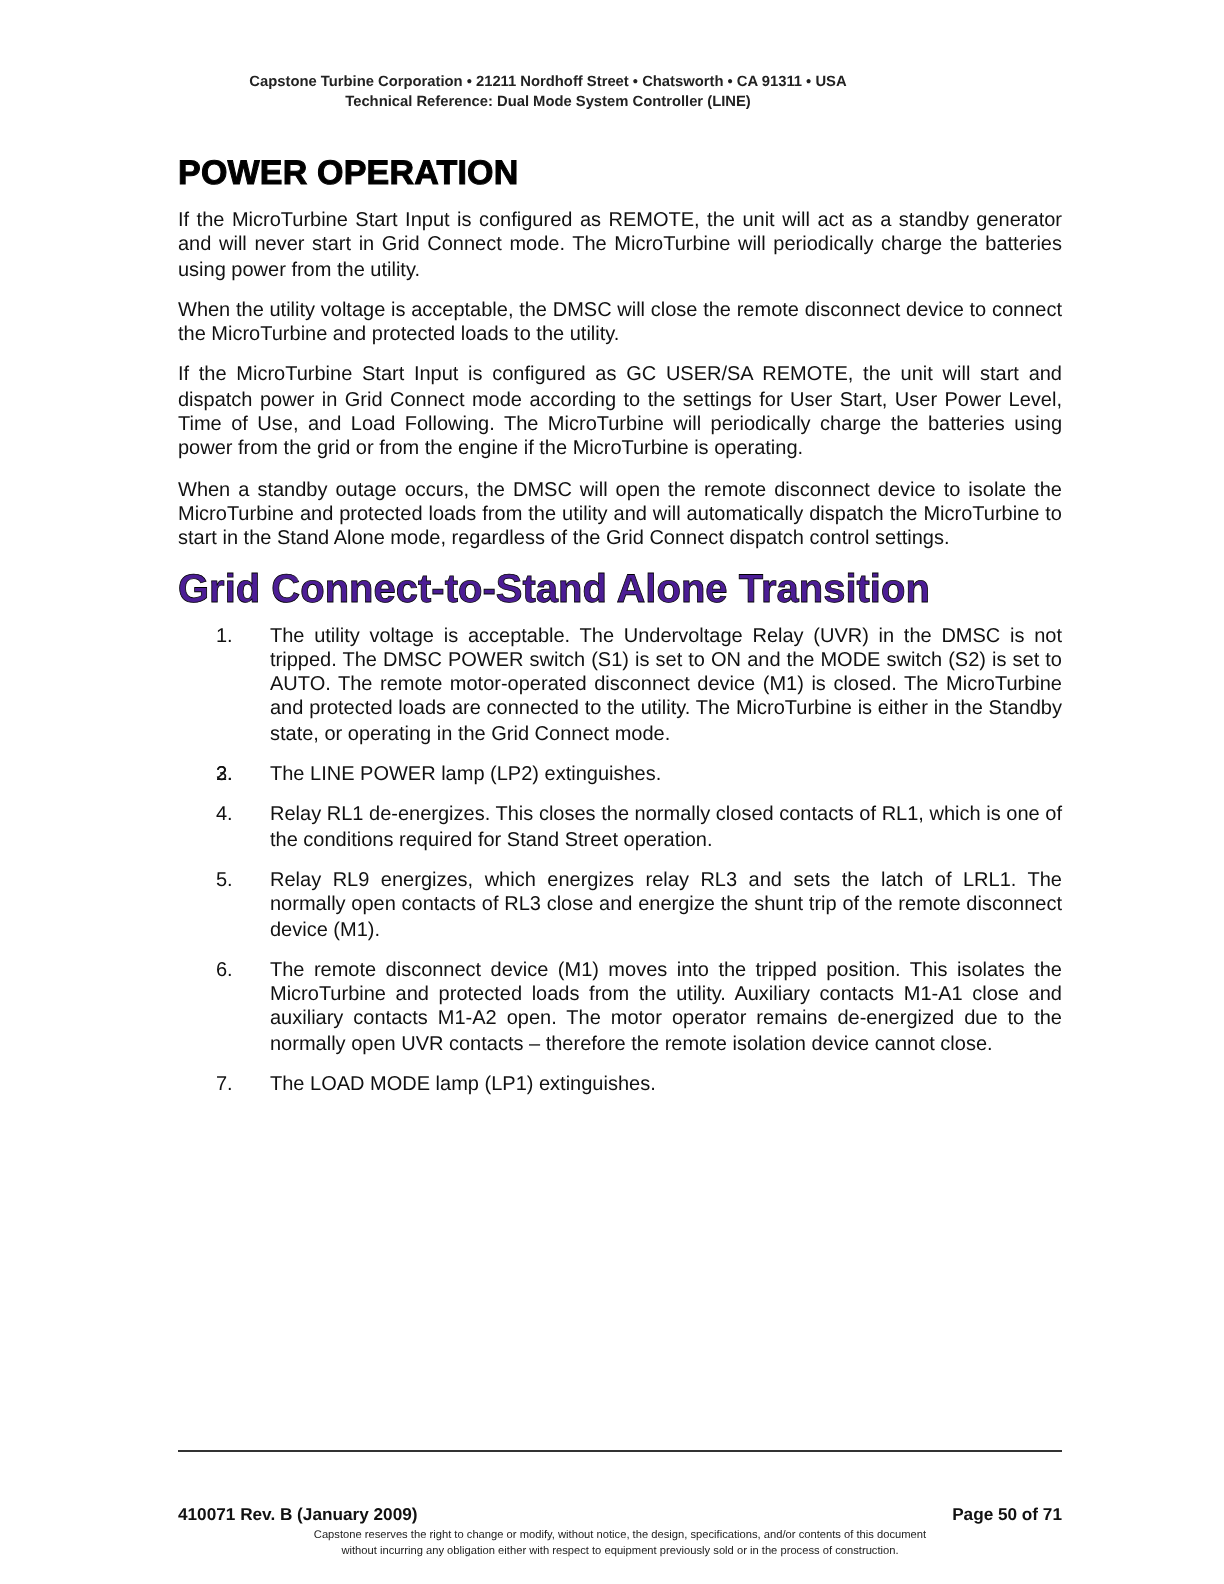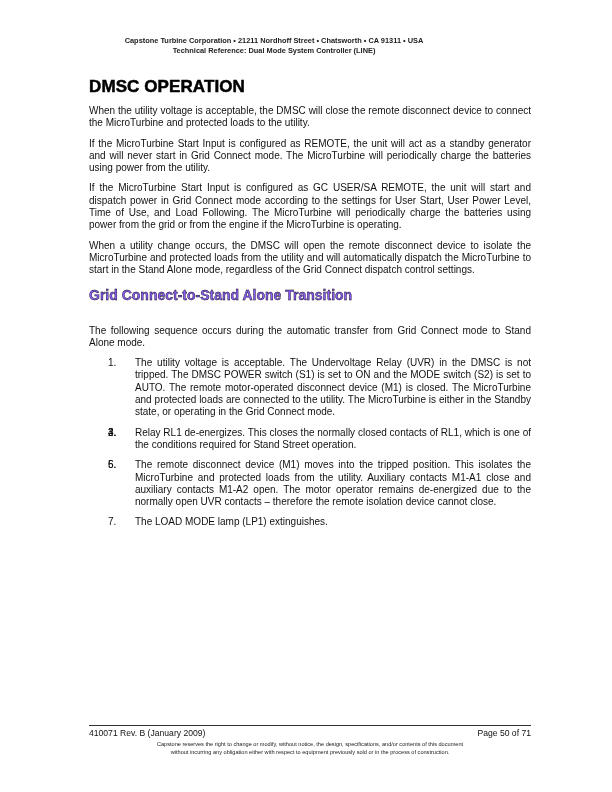--- a/index.html
+++ b/index.html
@@ -1,52 +1,51 @@
 <!DOCTYPE html>
 <html><head>
 <meta charset="utf-8">
 <style>
   html, body { margin: 0; padding: 0; background: #ffffff; }
   body { width: 612px; height: 792px; position: relative; overflow: hidden; font-family: "Liberation Sans", sans-serif; color: #111; }
   .page-header { position: absolute; top: 36px; left: 0; width: 548px; text-align: center; font-size: 7.4px; font-weight: bold; line-height: 10px; color: #222; }
   .content { position: absolute; left: 89px; top: 77px; width: 442px; }
   h1 { font-family: "Liberation Sans", sans-serif; font-weight: 900; font-size: 17px; margin: 0 0 8px 0; letter-spacing: 0.1px; -webkit-text-stroke: 0.5px #000; color: #000; line-height: 20px; }
-  h2 { font-family: "Liberation Sans", sans-serif; font-weight: 900; font-size: 14px; margin: 10px 0 21px 0; -webkit-text-stroke: 0.4px #000; color: #8b5cf6; line-height: 17px; }
+  h2 { font-family: "Liberation Sans", sans-serif; font-weight: 900; font-size: 20px; margin: 10px 0 9px 0; -webkit-text-stroke: 0.4px #000; color: #4c1d95; line-height: 17px; }
   p { margin: 0 0 8px 0; font-size: 10px; line-height: 12.3px; text-align: justify; color: #111; }
   ol { list-style: none; margin: 0; padding: 0; }
   li { position: relative; padding-left: 46px; font-size: 10px; line-height: 12.3px; text-align: justify; margin: 0 0 8px 0; color: #111; }
   li .num { position: absolute; left: 19px; top: 0; }
   .footer { position: absolute; left: 89px; top: 725px; width: 442px; border-top: 1px solid #333; }
-  .footer-row { display: flex; justify-content: space-between; font-size: 8.6px; font-weight: normal; line-height: 11px; padding-top: 2px; color: #111; }
+  .footer-row { display: flex; justify-content: space-between; font-size: 8.6px; font-weight: bold; line-height: 11px; padding-top: 2px; color: #111; margin-top: 24px; }
   .footer-note { text-align: center; font-size: 5.6px; line-height: 8px; color: #222; margin-top: 1px; }
 </style>
 </head>
 <body>
 
 <div class="page-header">
   <div>Capstone Turbine Corporation • 21211 Nordhoff Street • Chatsworth • CA 91311 • USA</div>
   <div>Technical Reference: Dual Mode System Controller (LINE)</div>
 </div>
 
 <div class="content">
-  <h1>DMSC OPERATION</h1>
+  <h1>POWER OPERATION</h1>
+  <p>If the MicroTurbine Start Input is configured as REMOTE, the unit will act as a standby generator and will never start in Grid Connect mode. The MicroTurbine will periodically charge the batteries using power from the utility.</p>
   <p>When the utility voltage is acceptable, the DMSC will close the remote disconnect device to connect the MicroTurbine and protected loads to the utility.</p>
-  <p>If the MicroTurbine Start Input is configured as REMOTE, the unit will act as a standby generator and will never start in Grid Connect mode. The MicroTurbine will periodically charge the batteries using power from the utility.</p>
   <p>If the MicroTurbine Start Input is configured as GC USER/SA REMOTE, the unit will start and dispatch power in Grid Connect mode according to the settings for User Start, User Power Level, Time of Use, and Load Following. The MicroTurbine will periodically charge the batteries using power from the grid or from the engine if the MicroTurbine is operating.</p>
-  <p>When a utility change occurs, the DMSC will open the remote disconnect device to isolate the MicroTurbine and protected loads from the utility and will automatically dispatch the MicroTurbine to start in the Stand Alone mode, regardless of the Grid Connect dispatch control settings.</p>
+  <p>When a standby outage occurs, the DMSC will open the remote disconnect device to isolate the MicroTurbine and protected loads from the utility and will automatically dispatch the MicroTurbine to start in the Stand Alone mode, regardless of the Grid Connect dispatch control settings.</p>
 
   <h2>Grid Connect-to-Stand Alone Transition</h2>
-  <p>The following sequence occurs during the automatic transfer from Grid Connect mode to Stand Alone mode.</p>
 
   <ol>
     <li><span class="num">1.</span><span>The utility voltage is acceptable. The Undervoltage Relay (UVR) in the DMSC is not tripped. The DMSC POWER switch (S1) is set to ON and the MODE switch (S2) is set to AUTO. The remote motor-operated disconnect device (M1) is closed. The MicroTurbine and protected loads are connected to the utility. The MicroTurbine is either in the Standby state, or operating in the Grid Connect mode.</span></li>
     <li><span class="num">2.</span></li>
-    <li><span class="num">3.</span></li>
+    <li><span class="num">3.</span><span>The LINE POWER lamp (LP2) extinguishes.</span></li>
     <li><span class="num">4.</span><span>Relay RL1 de-energizes. This closes the normally closed contacts of RL1, which is one of the conditions required for Stand Street operation.</span></li>
-    <li><span class="num">5.</span></li>
+    <li><span class="num">5.</span><span>Relay RL9 energizes, which energizes relay RL3 and sets the latch of LRL1. The normally open contacts of RL3 close and energize the shunt trip of the remote disconnect device (M1).</span></li>
     <li><span class="num">6.</span><span>The remote disconnect device (M1) moves into the tripped position. This isolates the MicroTurbine and protected loads from the utility.  Auxiliary contacts M1-A1 close and auxiliary contacts M1-A2 open. The motor operator remains de-energized due to the normally open UVR contacts – therefore the remote isolation device cannot close.</span></li>
     <li><span class="num">7.</span><span>The LOAD MODE lamp (LP1) extinguishes.</span></li>
   </ol>
 </div>
 
 <div class="footer">
   <div class="footer-row">
     <span>410071 Rev. B (January 2009)</span>
     <span>Page 50 of 71</span>
   </div>

